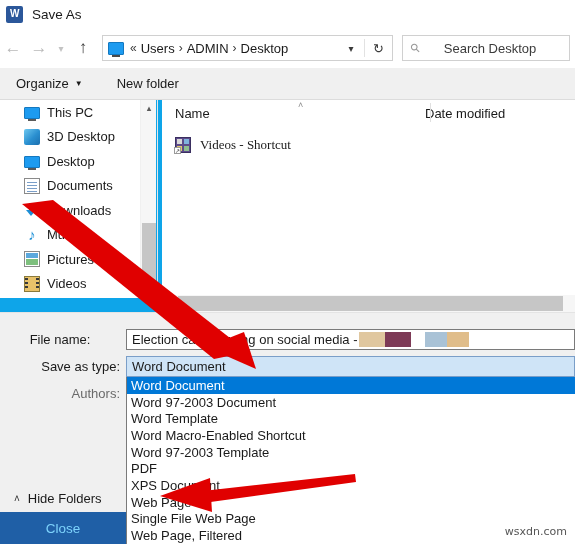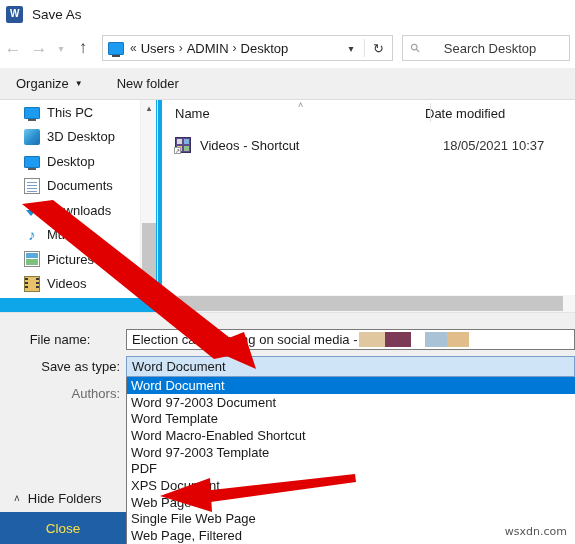--- a/index.html
+++ b/index.html
@@ -232,21 +232,21 @@
   }
   .file-icon:before {
     content:""; position:absolute; left:1px; top:1px; width:5px; height:5px; background:#d9d9d9;
     box-shadow: 7px 0 0 #7fb2dd, 0 7px 0 #e2c96a, 7px 7px 0 #8fbf8f;
   }
   .file-icon .lnk {
     position:absolute; left:-2px; bottom:-2px; width:7px; height:7px;
     background:#ffffff; border:1px solid #9a9a9a;
     font-size:6px; line-height:6px; color:#2b2b2b; text-align:center;
   }
-  .file-name { font-size: 13px; color: #1a1a1a; width: 243px; }
+  .file-name { font-size: 13px; color: #1a1a1a; width: 243px; font-family: Liberation Serif, serif; }
   .file-date { font-size: 13px; color: #333333; }
 
   
   .h-scroll {
     position: absolute; left: 160px; top: 195px; width: 415px; height: 17px;
     background: #f6f6f6;
   }
   .h-left-arrow {
     position: absolute; left: 0; top: 0; width: 17px; height: 17px;
     display: flex; align-items: center; justify-content: center;
@@ -319,21 +319,21 @@
   .hf-text { font-size: 13px; color: #1a1a1a; }
   .formarea-fill-left {
     position: absolute; left: 0; top: 388px; width: 126px; height: 96px;
     background: #f0f0f0;
   }
   .close-btn {
     position: absolute; left: 0; top: 512px; width: 126px; height: 32px;
     background: #1f5fa6;
     display: flex; align-items: center; justify-content: center;
   }
-  .close-text { font-size: 13.5px; color: #fde047; }
+  .close-text { font-size: 13.5px; color: #7dd3fc; }
 
   
   .arrows {
     position: absolute; left: 0; top: 0; width: 575px; height: 544px;
     pointer-events: none;
   }
 
   
   .watermark {
     position: absolute; right: 8px; bottom: 6px;
@@ -441,21 +441,20 @@
         <div class="col-name">Name</div>
         <div class="col-divider"></div>
         <div class="col-date">Date modified</div>
         <div class="sort-caret">˄</div>
       </div>
       <div class="file-row">
         <span class="file-icon">
             <span class="lnk">↗</span>
           </span>
         <span class="file-name">Videos - Shortcut</span>
-        <span class="file-date">18/05/2021 10:37</span>
       </div>
     </div>
 
     <div class="h-scroll">
       <div class="h-left-arrow">◂</div>
       <div class="h-thumb"></div>
     </div>
     <div class="list-bottom-line"></div>
   </div>
 

